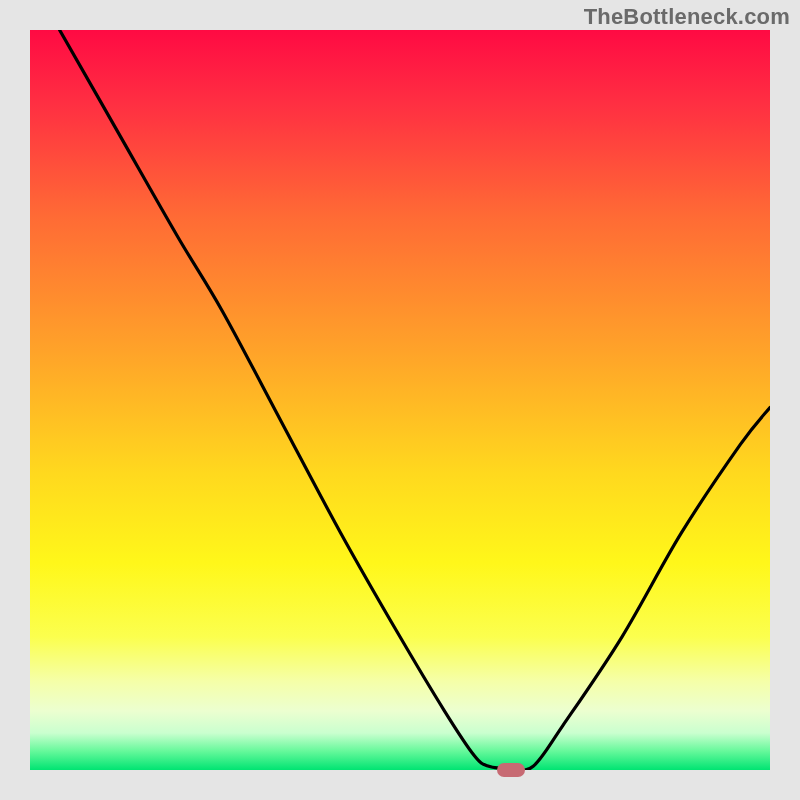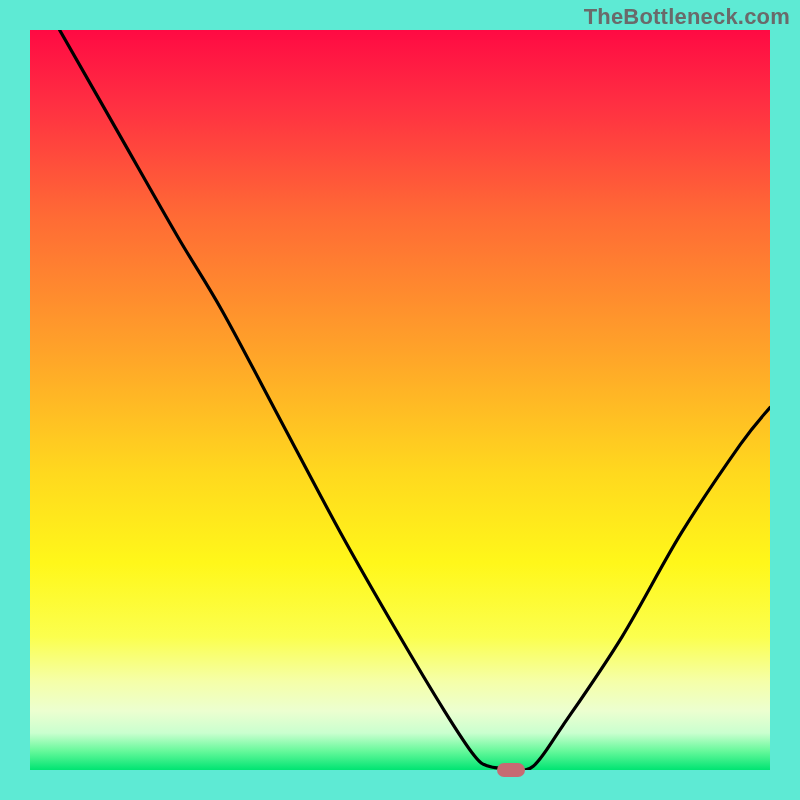--- a/index.html
+++ b/index.html
@@ -8,21 +8,21 @@
     width: 800px;
     height: 800px;
     overflow: hidden;
     background: #000;
     font-family: Arial, Helvetica, sans-serif;
   }
   .frame {
     position: relative;
     width: 800px;
     height: 800px;
-    background: #5eead4;
+    background: #e5e5e5;
   }
   .watermark {
     position: absolute;
     top: 4px;
     right: 10px;
     font-size: 22px;
     font-weight: 600;
     color: #6a6a6a;
     letter-spacing: 0.2px;
     z-index: 60;

